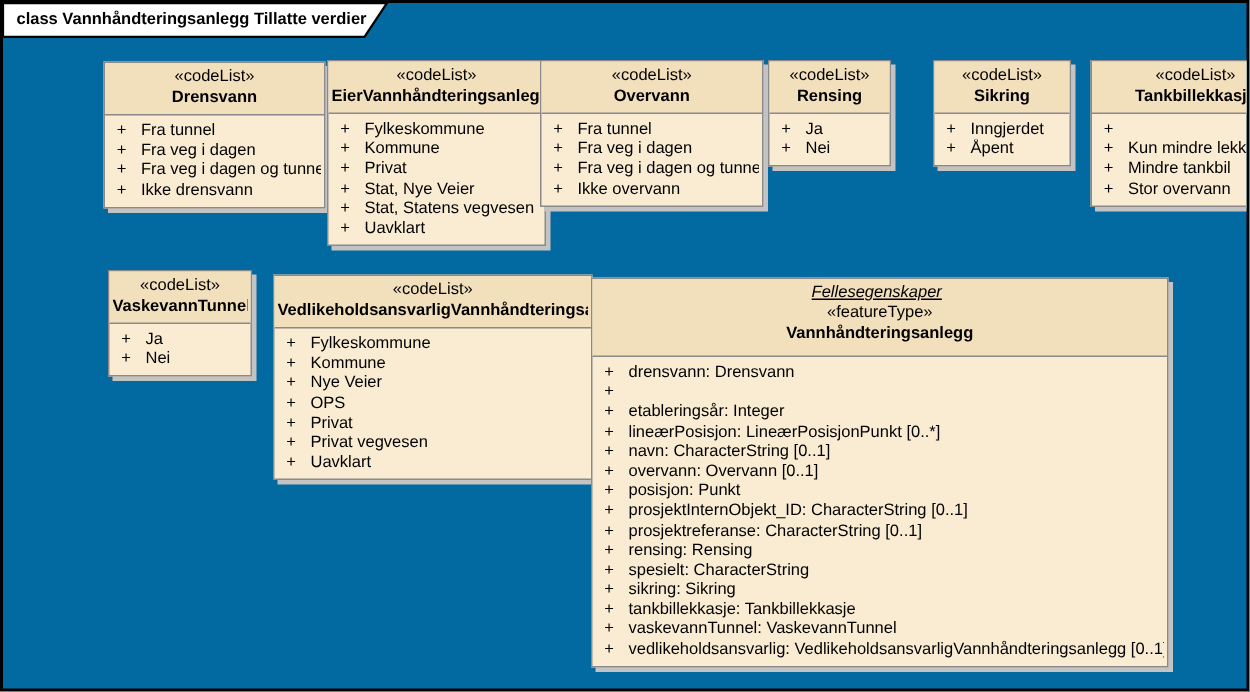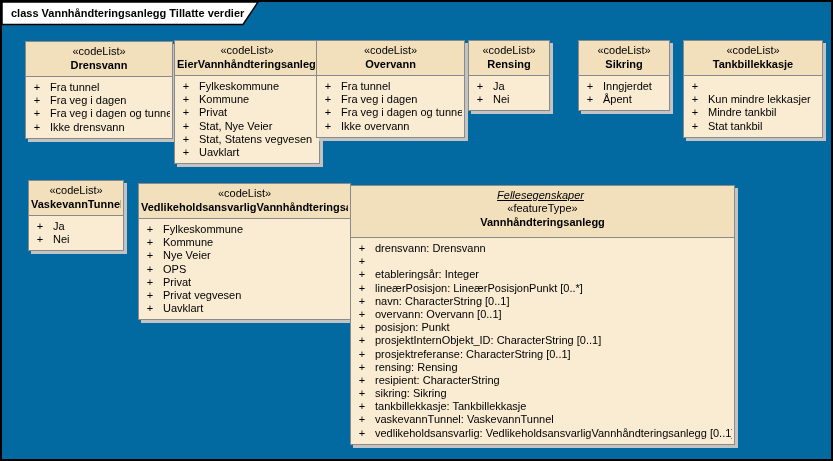--- a/index.html
+++ b/index.html
@@ -13,21 +13,21 @@
   .tab-text{
     position:absolute;left:9px;top:5px;font-weight:bold;font-size:11px;color:#000;
     white-space:nowrap;
   }
   
   .box{
     position:absolute;
     background:var(--bodyFill,#FAECD2);
     border:1px solid var(--borderColor,#8A8A8A);
     box-shadow:3px 3px 0 var(--shadowColor,#C3C3C3);
-    font-size:11px;color:var(--textColor,#000);
+    font-size:11px;color:var(--textColor,#000);margin-left:44px;
   }
   .hdr{
     background:var(--headerFill,#F2DFBC);
     border-bottom:1px solid var(--borderColor,#8A8A8A);
     text-align:center;padding:3px 2px 4px 2px;min-height:27px;
   }
   .st{font-size:11px;line-height:13px;}
   .nm{font-weight:bold;font-size:11px;line-height:14px;white-space:nowrap;overflow:hidden;}
   .note{font-style:italic;text-align:center;font-size:11px;line-height:13px;padding-right:4px;text-decoration:underline;}
   .ft-hdr{min-height:44px;}
@@ -177,21 +177,21 @@
       <div class="row">
           <span class="pl">+</span>
           <span class="tx">Kun mindre lekkasjer</span>
         </div>
       <div class="row">
           <span class="pl">+</span>
           <span class="tx">Mindre tankbil</span>
         </div>
       <div class="row">
           <span class="pl">+</span>
-          <span class="tx">Stat tankbil</span>
+          <span class="tx">Stor overvann</span>
         </div>
     </div>
   </div>
 
   <div class="box" style="left:26px;top:178px;width:94px;">
     <div class="hdr">
       <div class="st">«codeList»</div>
       <div class="nm">VaskevannTunnel</div>
     </div>
     <div class="bd">
@@ -284,21 +284,21 @@
       <div class="row">
           <span class="pl">+</span>
           <span class="tx">prosjektreferanse: CharacterString [0..1]</span>
         </div>
       <div class="row">
           <span class="pl">+</span>
           <span class="tx">rensing: Rensing</span>
         </div>
       <div class="row">
           <span class="pl">+</span>
-          <span class="tx">resipient: CharacterString</span>
+          <span class="tx">spesielt: CharacterString</span>
         </div>
       <div class="row">
           <span class="pl">+</span>
           <span class="tx">sikring: Sikring</span>
         </div>
       <div class="row">
           <span class="pl">+</span>
           <span class="tx">tankbillekkasje: Tankbillekkasje</span>
         </div>
       <div class="row">

